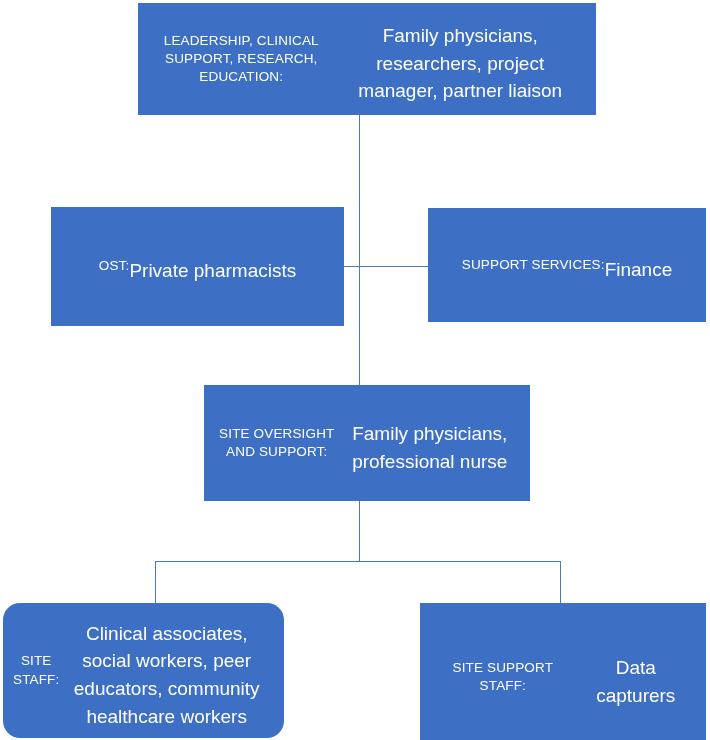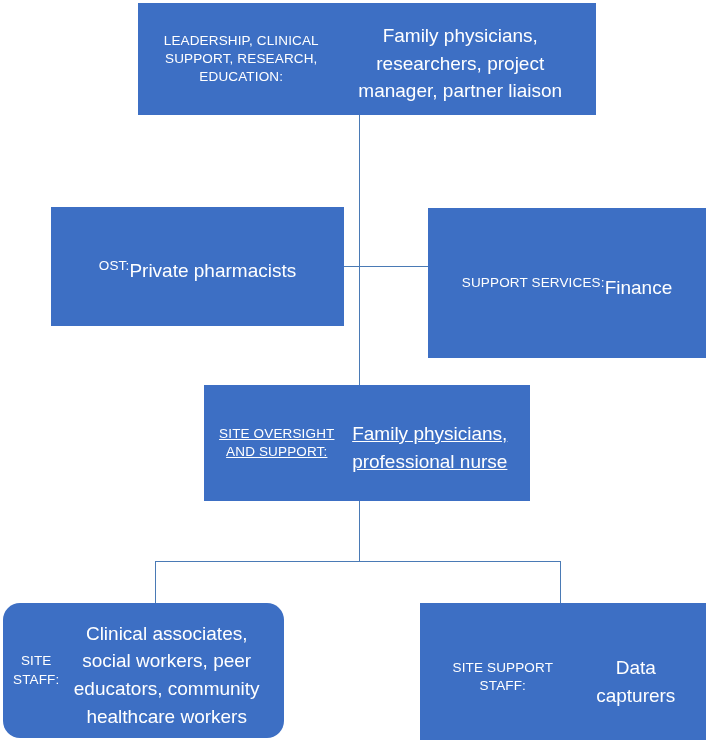--- a/index.html
+++ b/index.html
@@ -44,22 +44,22 @@
     position: absolute;
     background: #4a7ab5;
     z-index: 1;
   }
   .v { width: 1px; }
   .h { height: 1px; }
 
   
   #node-leadership { left: 138px; top: 3px;   width: 458px; height: 112px; }
   #node-ost        { left: 3px;   top: 207px; width: 293px; height: 119px; margin-left: 48px; }
-  #node-support    { left: 428px; top: 208px; width: 278px; height: 150px; }
-  #node-site-oversight { left: 204px; top: 385px; width: 326px; height: 116px; text-decoration: underline; }
+  #node-support    { left: 428px; top: 208px; width: 278px; height: 114px; }
+  #node-site-oversight { left: 204px; top: 385px; width: 326px; height: 116px; }
   #node-site-staff { left: 3px;   top: 603px; width: 281px; height: 135px; border-radius: 17px; }
   #node-site-support-staff { left: 420px; top: 603px; width: 286px; height: 148px; }
 </style>
 </head>
 <body>
 
 <div id="canvas">
 
   <div class="connector v" style="left:359px; top:115px; height:270px;"></div>
 

